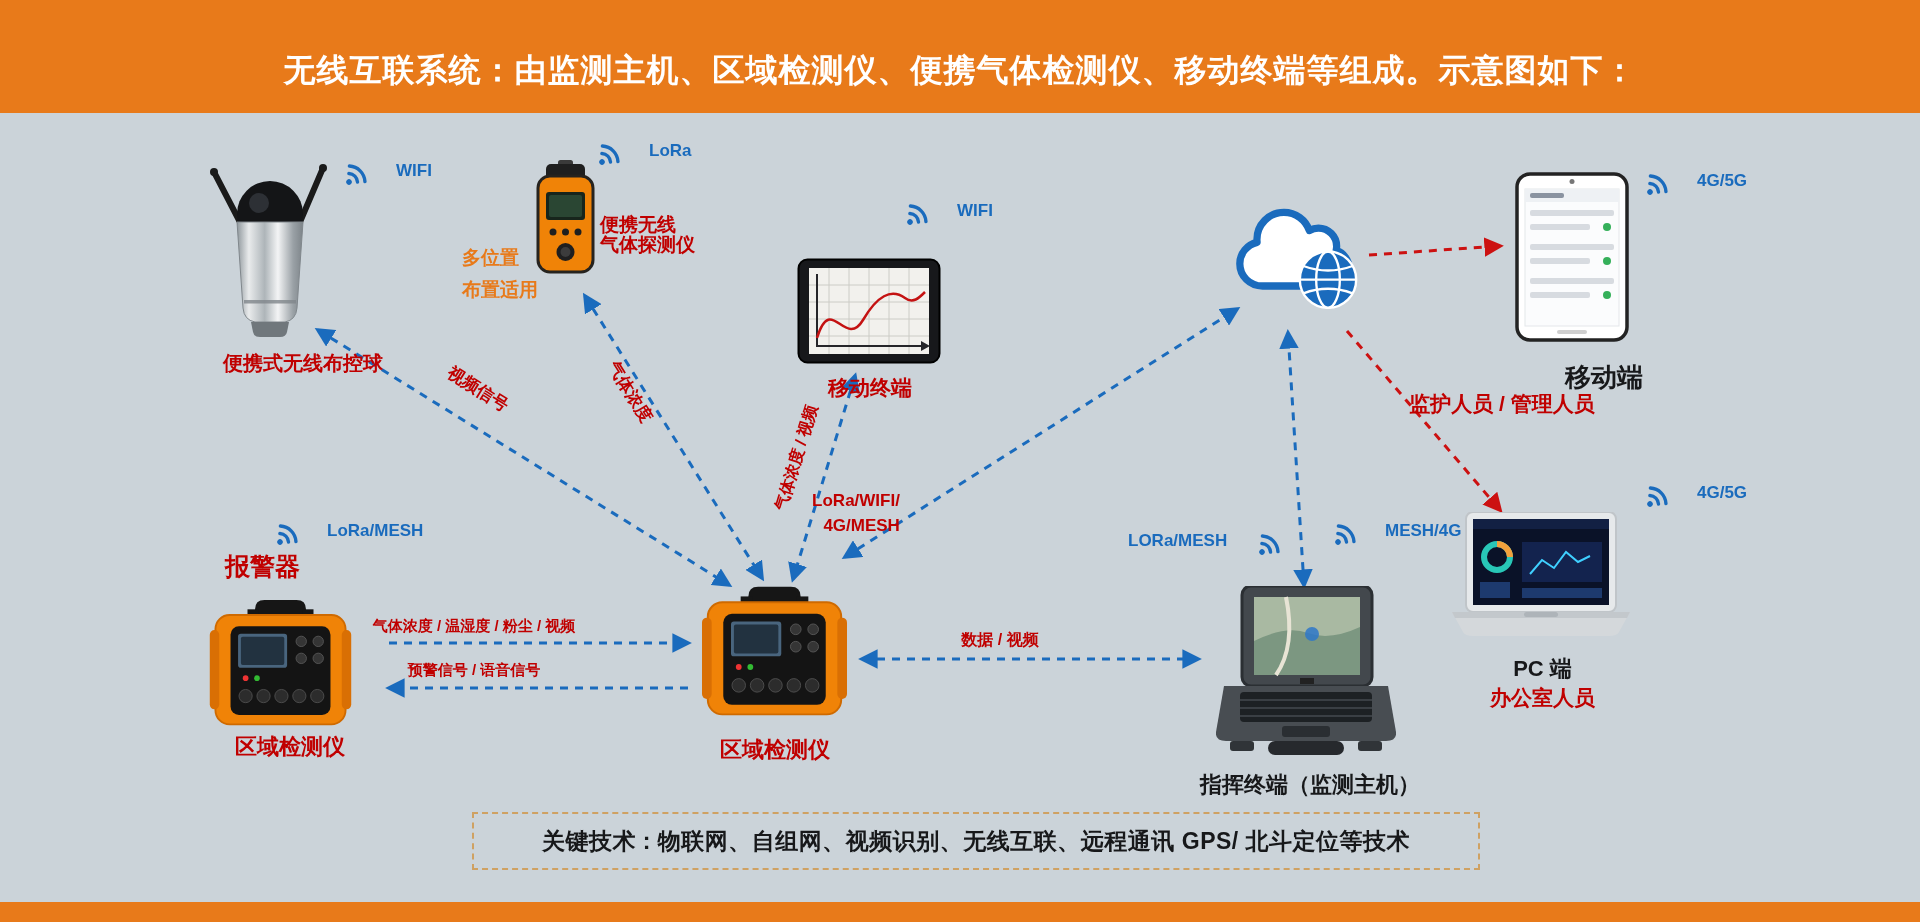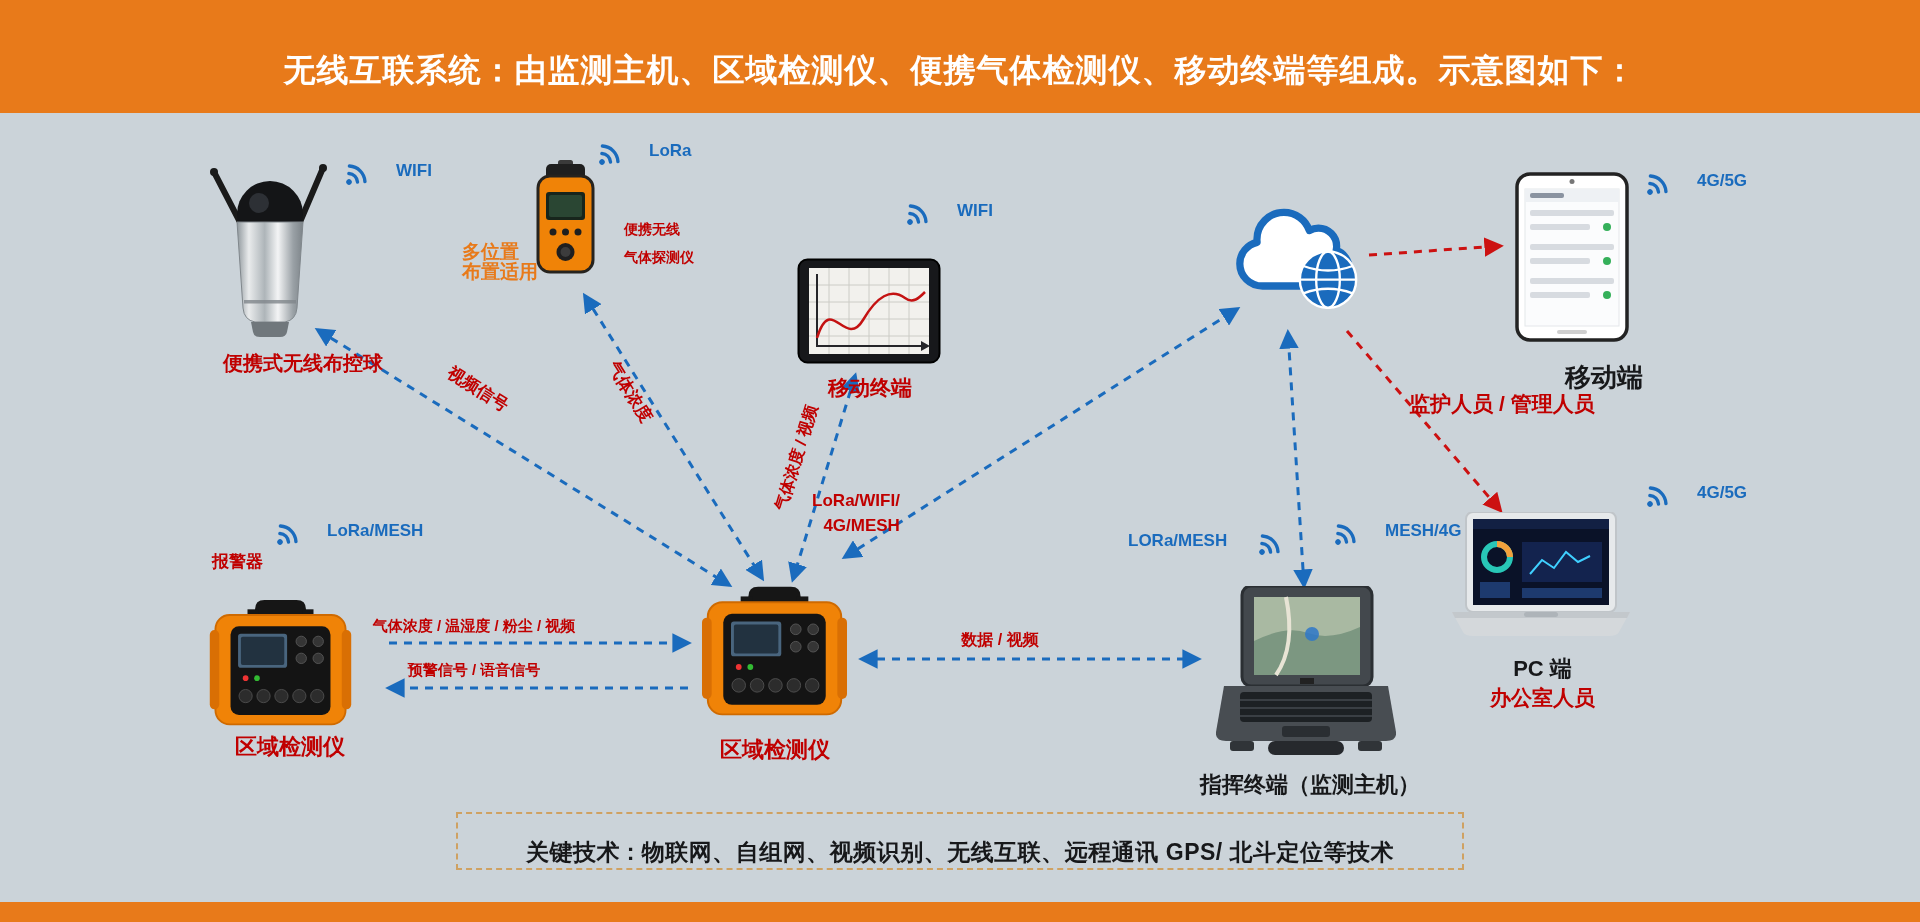--- a/index.html
+++ b/index.html
@@ -17,21 +17,21 @@
   .red{color:#c00000}
   .blk{color:#17181a}
   .org{color:#e87a1a}
   .center{text-align:center}
   .pre{white-space:pre-line !important}
   .sig{position:absolute;display:flex;align-items:flex-start;gap:23px}
   .sig .slbl{color:#1a6bbd;font-weight:bold;font-size:17px;line-height:1;padding-top:4px;white-space:nowrap}
   .wifiwrap{width:36px;height:36px;display:block}
   .wifiwrap svg{display:block;width:100%;height:100%}
   .linklabel{position:absolute;color:#c00000;font-weight:bold;white-space:nowrap;transform:translate(-50%,-50%) rotate(var(--r,0deg))}
-  .keybox{position:absolute;left:456px;top:812px;width:1004px;height:54px;border:2px dashed #cfa162;display:flex;align-items:flex-end;justify-content:center}
+  .keybox{position:absolute;left:472px;top:812px;width:1004px;height:54px;border:2px dashed #cfa162;display:flex;align-items:center;justify-content:center}
   .keybox .ktext{font-size:23px;font-weight:bold;color:#17181a;letter-spacing:0.5px;white-space:nowrap}
 </style>
 </head>
 <body>
 
 <div class="stage">
 
   <header class="topbar">
     <h1>无线互联系统：由监测主机、区域检测仪、便携气体检测仪、移动终端等组成。示意图如下：</h1>
   </header>
@@ -365,37 +365,37 @@
               <path d="M6.6 14.1 a15.5 15.5 0 0 1 20.8 0"></path>
             </g>
           </g>
         </svg>
     </span>
     <span class="slbl">LoRa/MESH</span>
   </div>
 
   <div class="lab red center" style="left:218px;top:350px;width:170px;font-size:20px">便携式无线布控球</div>
 
-  <div class="lab red pre" style="left:624px;top:215px;font-size:14px;line-height:28px">便携无线
+  <div class="lab red pre" style="left:600px;top:215px;font-size:19px;line-height:20px">便携无线
 气体探测仪</div>
-  <div class="lab org pre" style="left:462px;top:242px;font-size:19px;line-height:20px">多位置
+  <div class="lab org pre" style="left:462px;top:242px;font-size:19px;line-height:32px">多位置
 布置适用</div>
 
   <div class="lab red center" style="left:800px;top:374px;width:140px;font-size:21px">移动终端</div>
 
 
   <div class="lab blk center" style="left:1544px;top:360px;width:120px;font-size:26px">移动端</div>
   <div class="lab red center" style="left:1402px;top:390px;width:200px;font-size:21px">监护人员 / 管理人员</div>
 
   <div class="lab blk center" style="left:1455px;top:654px;width:175px;font-size:22px">PC 端</div>
   <div class="lab red center" style="left:1455px;top:684px;width:175px;font-size:21px">办公室人员</div>
 
   <div class="lab blk center" style="left:1195px;top:770px;width:230px;font-size:22px">指挥终端（监测主机）</div>
 
-  <div class="lab red" style="left:212px;top:550px;font-size:17px">报警器</div>
+  <div class="lab red" style="left:225px;top:550px;font-size:25px">报警器</div>
   <div class="lab red center" style="left:215px;top:732px;width:150px;font-size:22px">区域检测仪</div>
   <div class="lab red center" style="left:700px;top:735px;width:150px;font-size:22px">区域检测仪</div>
 
   <div class="linklabel" style="left:478px;top:389px;--r:32deg;font-size:17px">视频信号</div>
   <div class="linklabel" style="left:630px;top:392px;--r:58deg;font-size:17px">气体浓度</div>
   <div class="linklabel" style="left:797px;top:458px;--r:-73deg;font-size:16px">气体浓度 / 视频</div>
   <div class="linklabel pre" style="left:856px;top:514px;font-size:17px;line-height:1.45;text-align:right">LoRa/WIFI/
 4G/MESH</div>
   <div class="linklabel" style="left:474px;top:626px;font-size:15px">气体浓度 / 温湿度 / 粉尘 / 视频</div>
   <div class="linklabel" style="left:474px;top:670px;font-size:15px">预警信号 / 语音信号</div>

